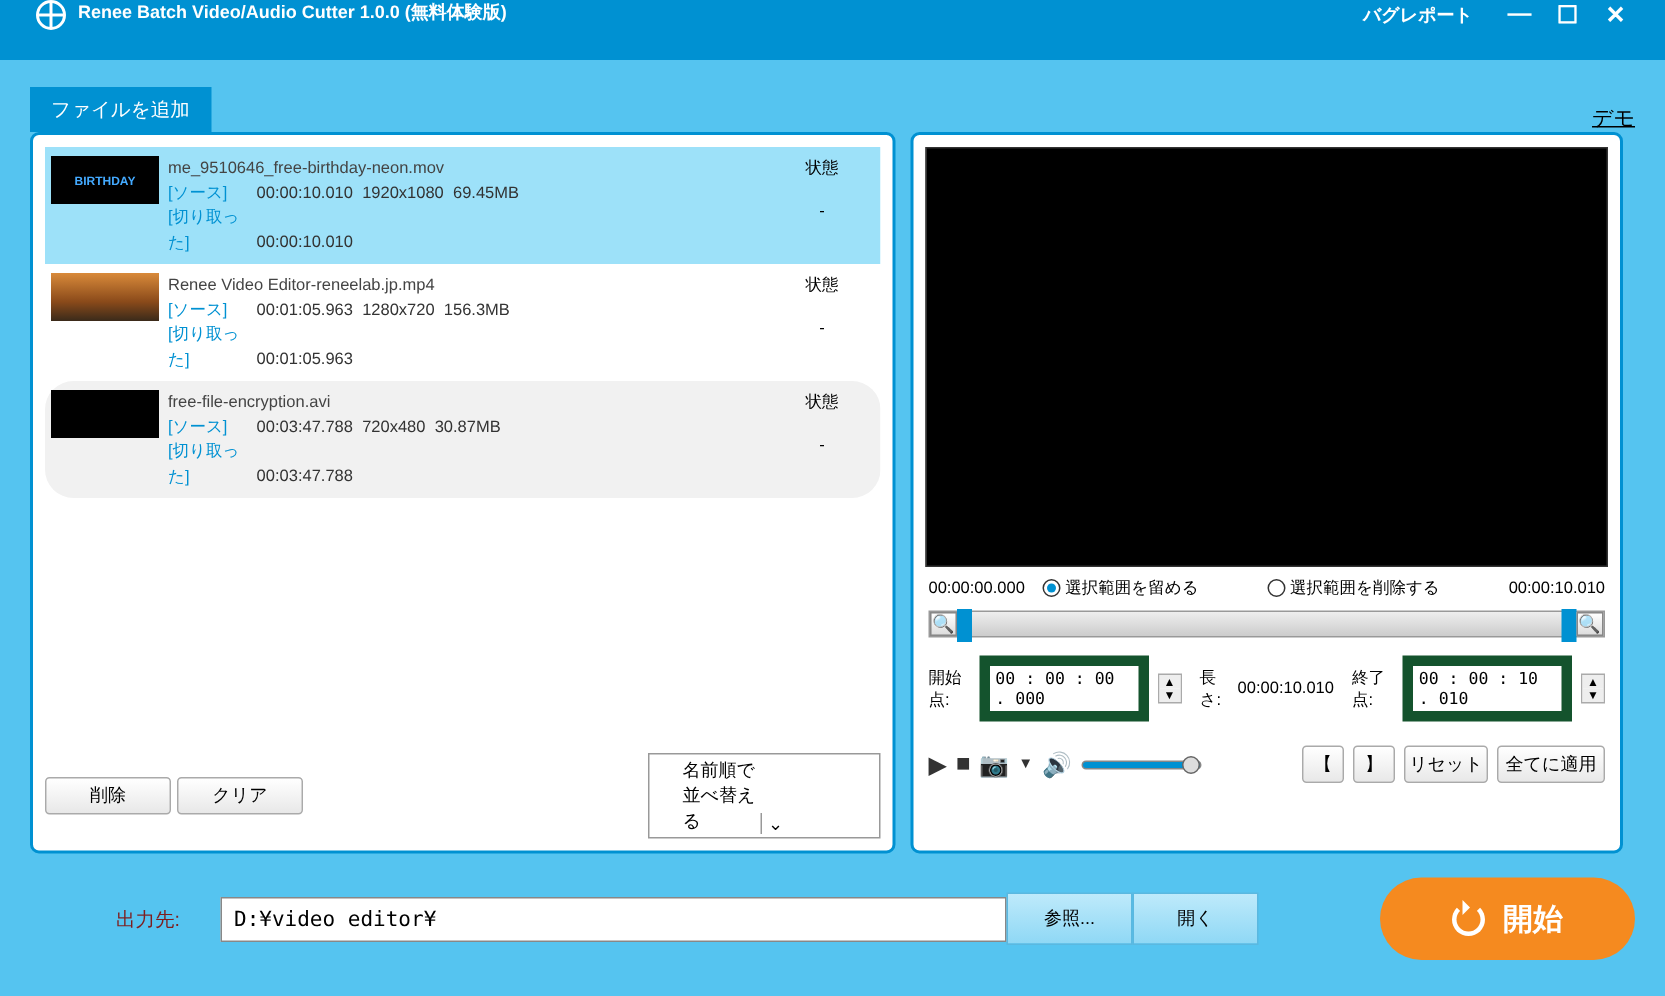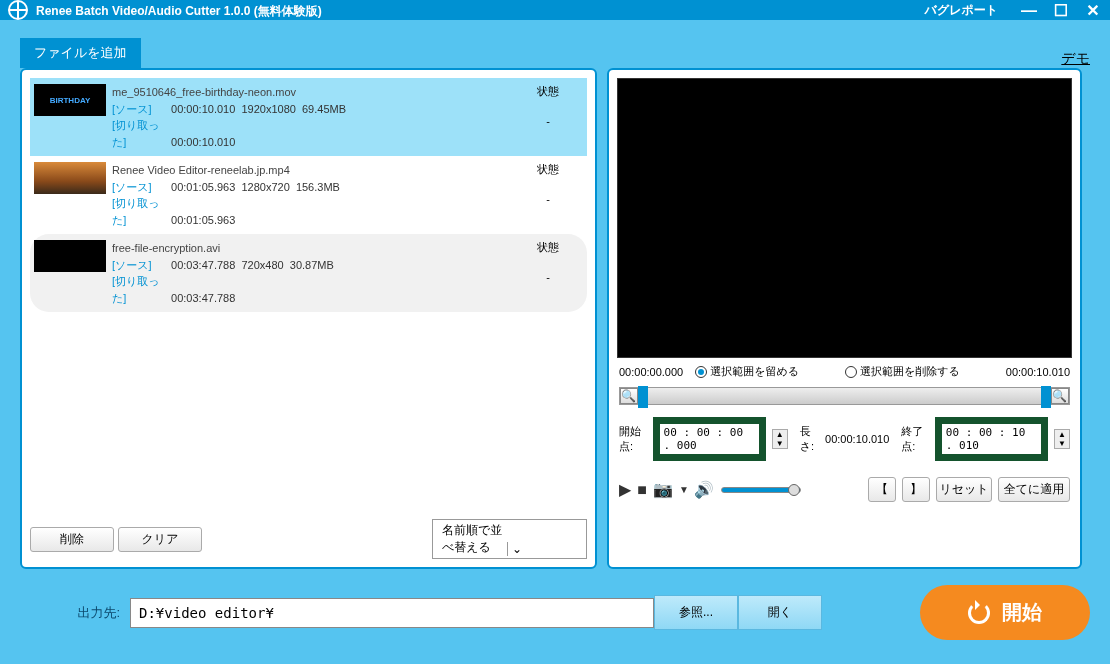--- a/index.html
+++ b/index.html
@@ -6,27 +6,27 @@
 body {
   font-family: "Meiryo", "MS Gothic", sans-serif;
   font-size: 12px;
   background: #fff;
   width: 1110px;
   height: 664px;
   overflow: hidden;
 }
 .window { width: 1110px; height: 664px; background: #55c4f0; display: flex; flex-direction: column; }
 .titlebar {
-  height: 20px;
+  height: 40px;
   background: #0091d2;
   display: flex;
-  align-items: flex-end;
+  align-items: flex-start;
   color: #fff;
   font-weight: bold;
-  padding: 0 8px;
+  padding: 0 24px;
 }
 .app-icon {
   width: 20px; height: 20px; margin-right: 8px;
   border: 2px solid #fff; border-radius: 50%;
   position: relative;
 }
 .app-icon::before, .app-icon::after {
   content: ""; position: absolute; background: #fff;
 }
 .app-icon::before { width: 2px; height: 16px; left: 7px; top: 0; }
@@ -71,21 +71,21 @@
 .file-status { width: 70px; text-align: center; font-size: 11px; }
 .file-status-val { margin-top: 16px; }
 
 .left-bottom { display: flex; align-items: center; gap: 4px; margin-top: 6px; }
 .std-btn {
   background: linear-gradient(#fff, #e8e8e8); border: 1px solid #aaa;
   border-radius: 3px; padding: 3px 0; cursor: pointer; font-size: 12px;
   text-align: center;
 }
 .sort-select {
-  margin-left: auto; border: 1px solid #999; padding: 2px 9px;
+  margin-left: auto; border: 1px solid #999; padding: 2px 22px;
   width: 155px; font-size: 12px; display: flex; align-items: flex-end;
 }
 .sort-select span { flex: 1; }
 .sort-arrow { border-left: 1px solid #999; padding-left: 4px; }
 
 .preview-area { background: #000; height: 280px; border: 1px solid #333; }
 .time-row { display: flex; align-items: center; gap: 12px; margin: 6px 2px; font-size: 11px; }
 .time-row .spacer { flex: 1; }
 .radio-opt { display: flex; align-items: center; gap: 3px; cursor: pointer; }
 .radio-circle {
@@ -136,24 +136,24 @@
 .gpu-row { display: flex; align-items: center; gap: 6px; margin-left: 100px; margin-bottom: 14px; font-size: 12px; }
 .chk { width: 13px; height: 13px; background: #fff; border: 1px solid #555; cursor: pointer; }
 .badge {
   background: #333; color: #fff; padding: 2px 8px; border-radius: 3px;
   font-size: 10px; display: flex; align-items: center; gap: 3px;
 }
 .badge::before {
   content: ""; width: 10px; height: 10px; background: #666; border-radius: 50%;
 }
 .output-row { display: flex; align-items: center; gap: 0; }
-.output-label { color: #0c4a6e; font-size: 13px; width: 60px; text-align: right; margin-right: 10px; margin-left: 40px; }
+.output-label { color: #7f1d1d; font-size: 13px; width: 60px; text-align: right; margin-left: 40px; }
 .output-input {
   flex: 1; max-width: 524px; border: 1px solid #888; padding: 6px 8px;
-  font-size: 14px; font-family: "MS Gothic", monospace; background: #fff;
+  font-size: 14px; font-family: "MS Gothic", monospace; background: #fff; margin-left: 27px;
 }
 .footer-btn {
   background: linear-gradient(#beeafb, #8fd8f5); border: 1px solid #5ab8e0;
   padding: 8px 0; width: 84px; text-align: center; cursor: pointer;
   font-size: 12px;
 }
 .start-btn {
   margin-left: auto; background: #f58a1f; color: #fff;
   border-radius: 28px; padding: 14px 48px; font-size: 20px; font-weight: bold;
   cursor: pointer; display: flex; align-items: center; gap: 12px;

